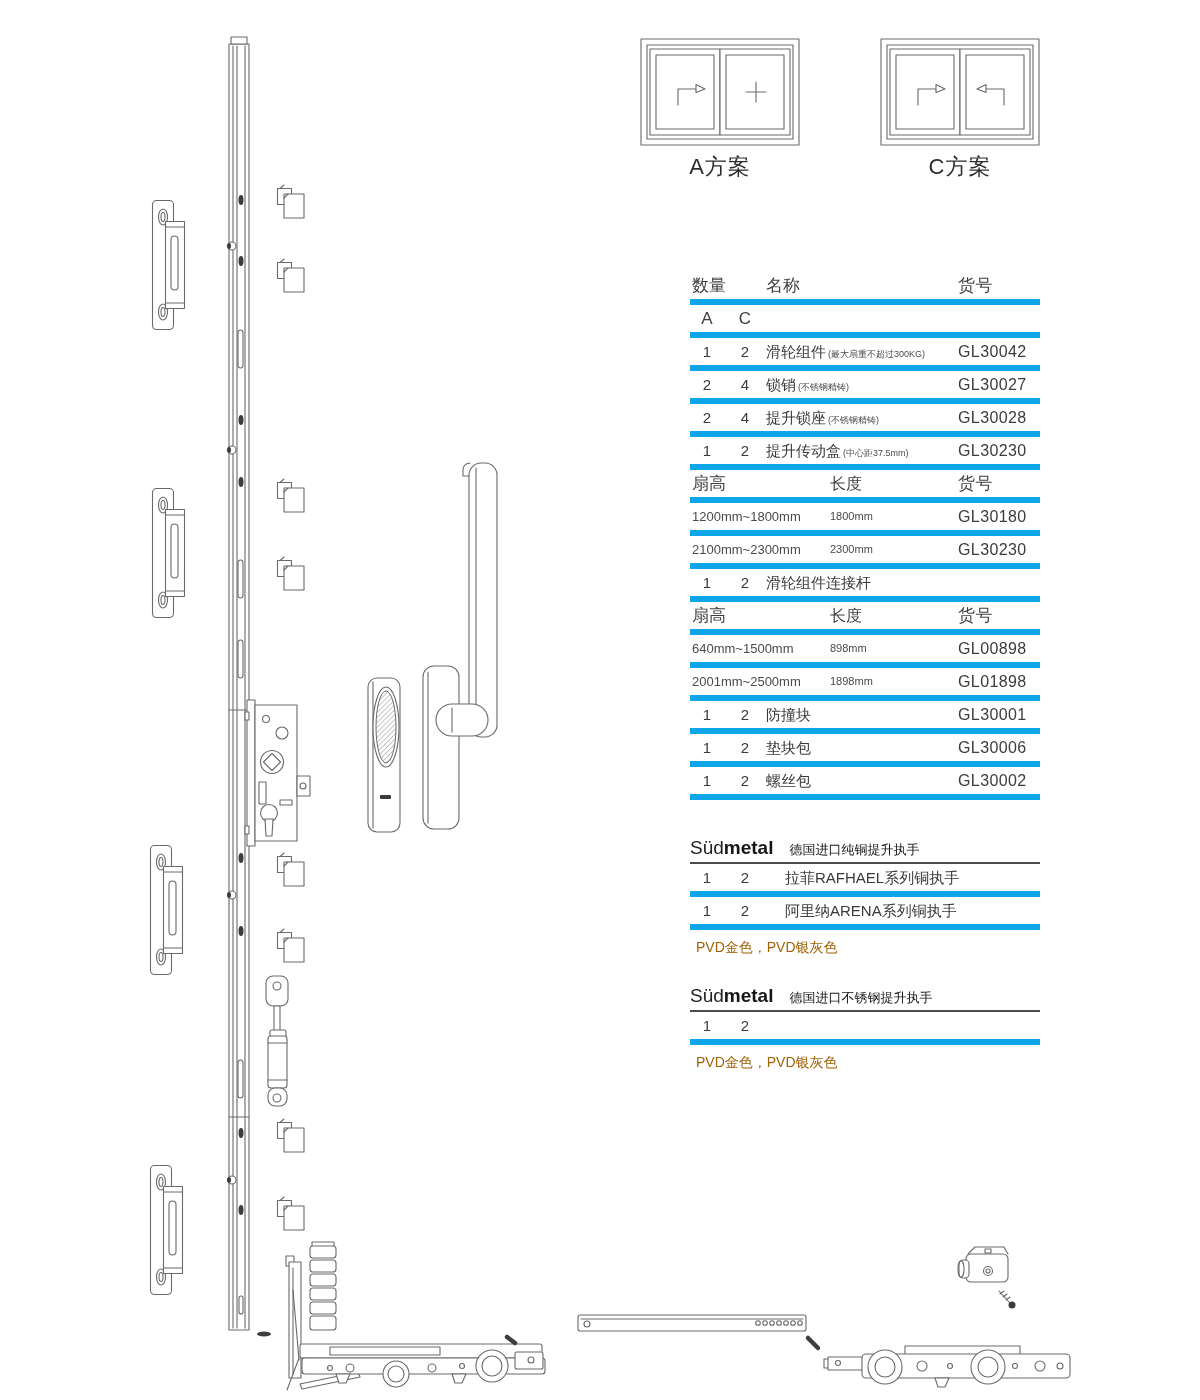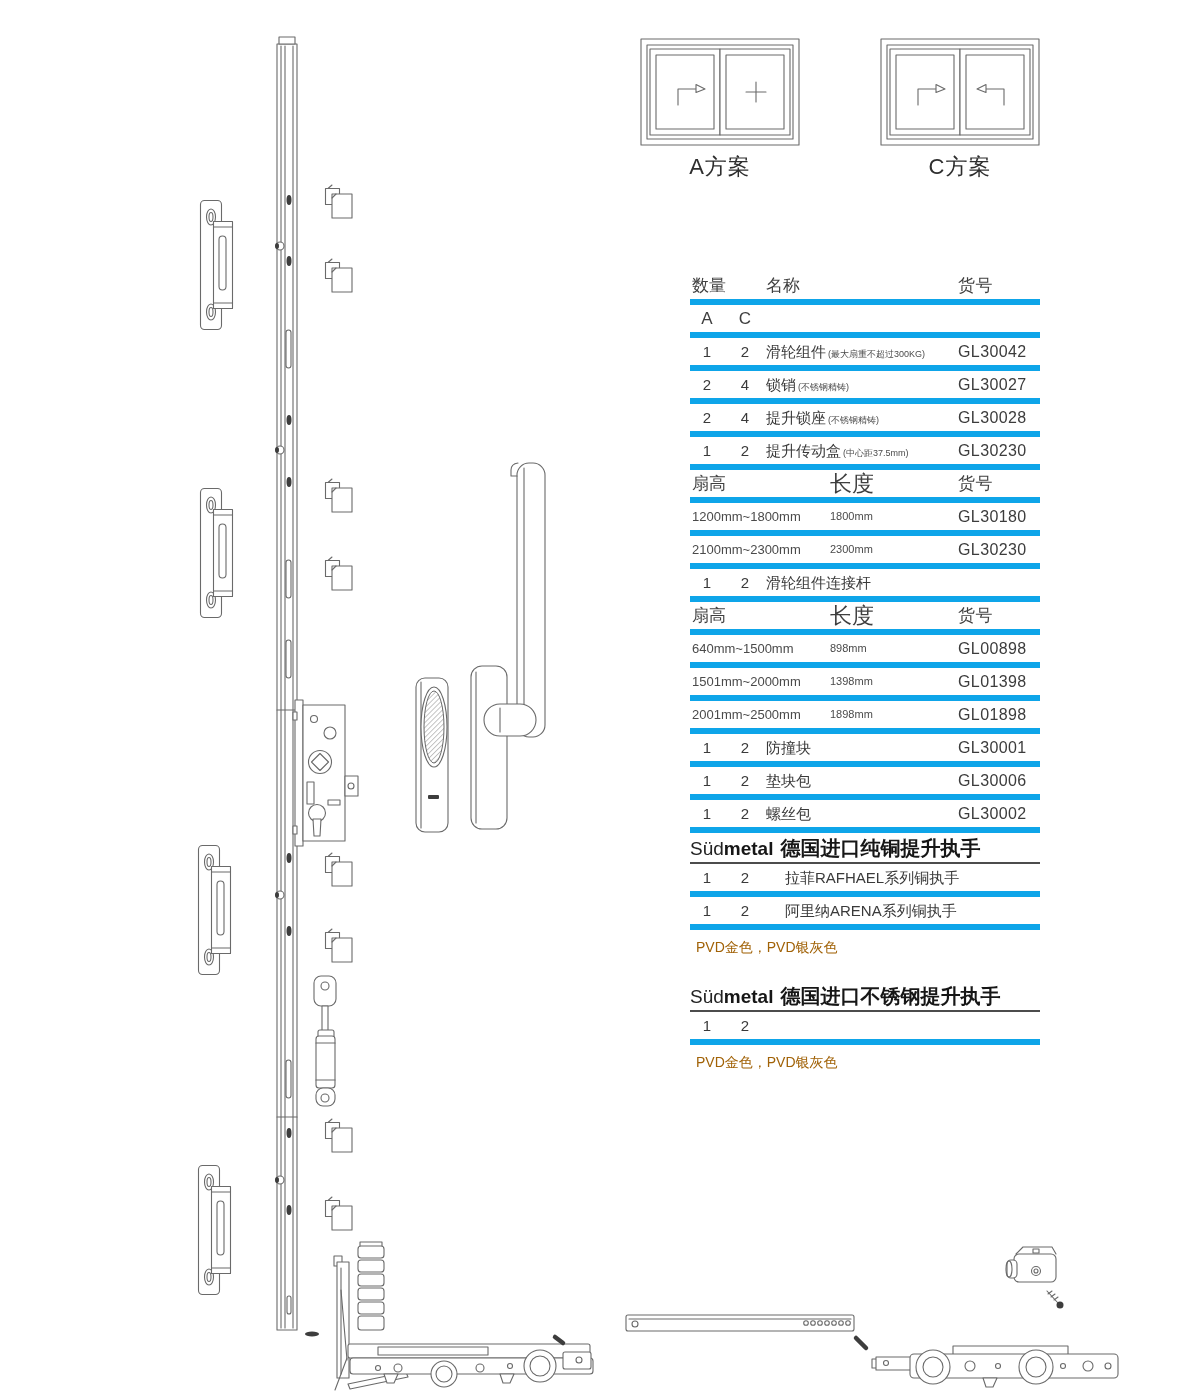--- a/index.html
+++ b/index.html
@@ -1,18 +1,18 @@
 <!DOCTYPE html>
 <html><head>
 <meta charset="utf-8">
 <style>
   html,body{margin:0;padding:0;background:#ffffff;}
   body{width:1200px;height:1400px;overflow:hidden;
        font-family:"Liberation Sans","DejaVu Sans",sans-serif;color:#3a3a3a;}
-  #canvas{position:relative;width:1112px;height:1400px;background:#ffffff;padding-left:48px;}
+  #canvas{position:relative;width:1112px;height:1400px;background:#ffffff;}
   svg{position:absolute;overflow:visible;}
   .ln{stroke:#6a6a6a;fill:none;stroke-width:1.1;stroke-linejoin:round;stroke-linecap:round;}
   .f{fill:#ffffff;}
   .dk{fill:#3d3d3d;stroke:none;}
   .thick{stroke-width:4.5;stroke:#3d3d3d;stroke-linecap:round;}
 
   .scheme-label{position:absolute;width:160px;text-align:center;font-size:22px;
     color:#2e2e2e;letter-spacing:1px;}
 
   .hw-table{position:absolute;left:690px;top:272px;width:350px;}
@@ -24,27 +24,27 @@
   .ca{position:absolute;left:4px;width:26px;text-align:center;}
   .cc{position:absolute;left:42px;width:26px;text-align:center;}
   .cn{position:absolute;left:76px;}
   .note{font-size:9px;color:#4a4a4a;margin-left:2px;}
   .cd{position:absolute;left:268px;font-size:16px;letter-spacing:.4px;color:#3c3c3c;}
   .h-qty{position:absolute;left:2px;font-size:17px;color:#3f3f3f;}
   .strong{font-size:17px;color:#3f3f3f;}
   .c-range{position:absolute;left:2px;font-size:13px;color:#4a4a4a;}
   .c-len{position:absolute;left:140px;}
   .c-len.small{font-size:11px;color:#4a4a4a;}
-  .c-len.strong{font-size:22px;}
+  .c-len.strong{font-size:16px;}
 
   .handle-section{position:absolute;left:690px;width:350px;}
   .sec-head{height:26px;line-height:24px;border-bottom:2px solid #4c4c4c;white-space:nowrap;}
   .b-light{font-size:19px;font-weight:400;color:#222;}
   .b-bold{font-size:19px;font-weight:700;color:#161616;}
-  .sec-title{font-size:20px;font-weight:700;color:#161616;margin-left:7px;}
+  .sec-title{font-size:13px;font-weight:400;color:#161616;margin-left:16px;}
   .hs-name{position:absolute;left:95px;}
   .sec-note{margin-top:9px;font-size:14px;color:#a16207;padding-left:6px;}
 </style>
 </head>
 <body>
 
 <div id="canvas">
 
   <svg id="drawings" width="1200" height="1400" viewBox="0 0 1200 1400">
     <defs>
@@ -362,25 +362,20 @@
           <span class="h-qty strong">扇高</span>
           <span class="c-len strong">长度</span>
           <span class="cd strong">货号</span>
         </div>
         <div class="row t-size">
           <span class="c-range">640mm~1500mm</span>
           <span class="c-len small">898mm</span>
           <span class="cd">GL00898</span>
         </div>
         <div class="row t-size">
-          <span class="c-range">1501mm~2000mm</span>
-          <span class="c-len small">1398mm</span>
-          <span class="cd">GL01398</span>
-        </div>
-        <div class="row t-size">
           <span class="c-range">2001mm~2500mm</span>
           <span class="c-len small">1898mm</span>
           <span class="cd">GL01898</span>
         </div>
         <div class="row t-item">
           <span class="ca">1</span>
           <span class="cc">2</span>
           <span class="cn">防撞块</span>
           <span class="cd">GL30001</span>
         </div>

